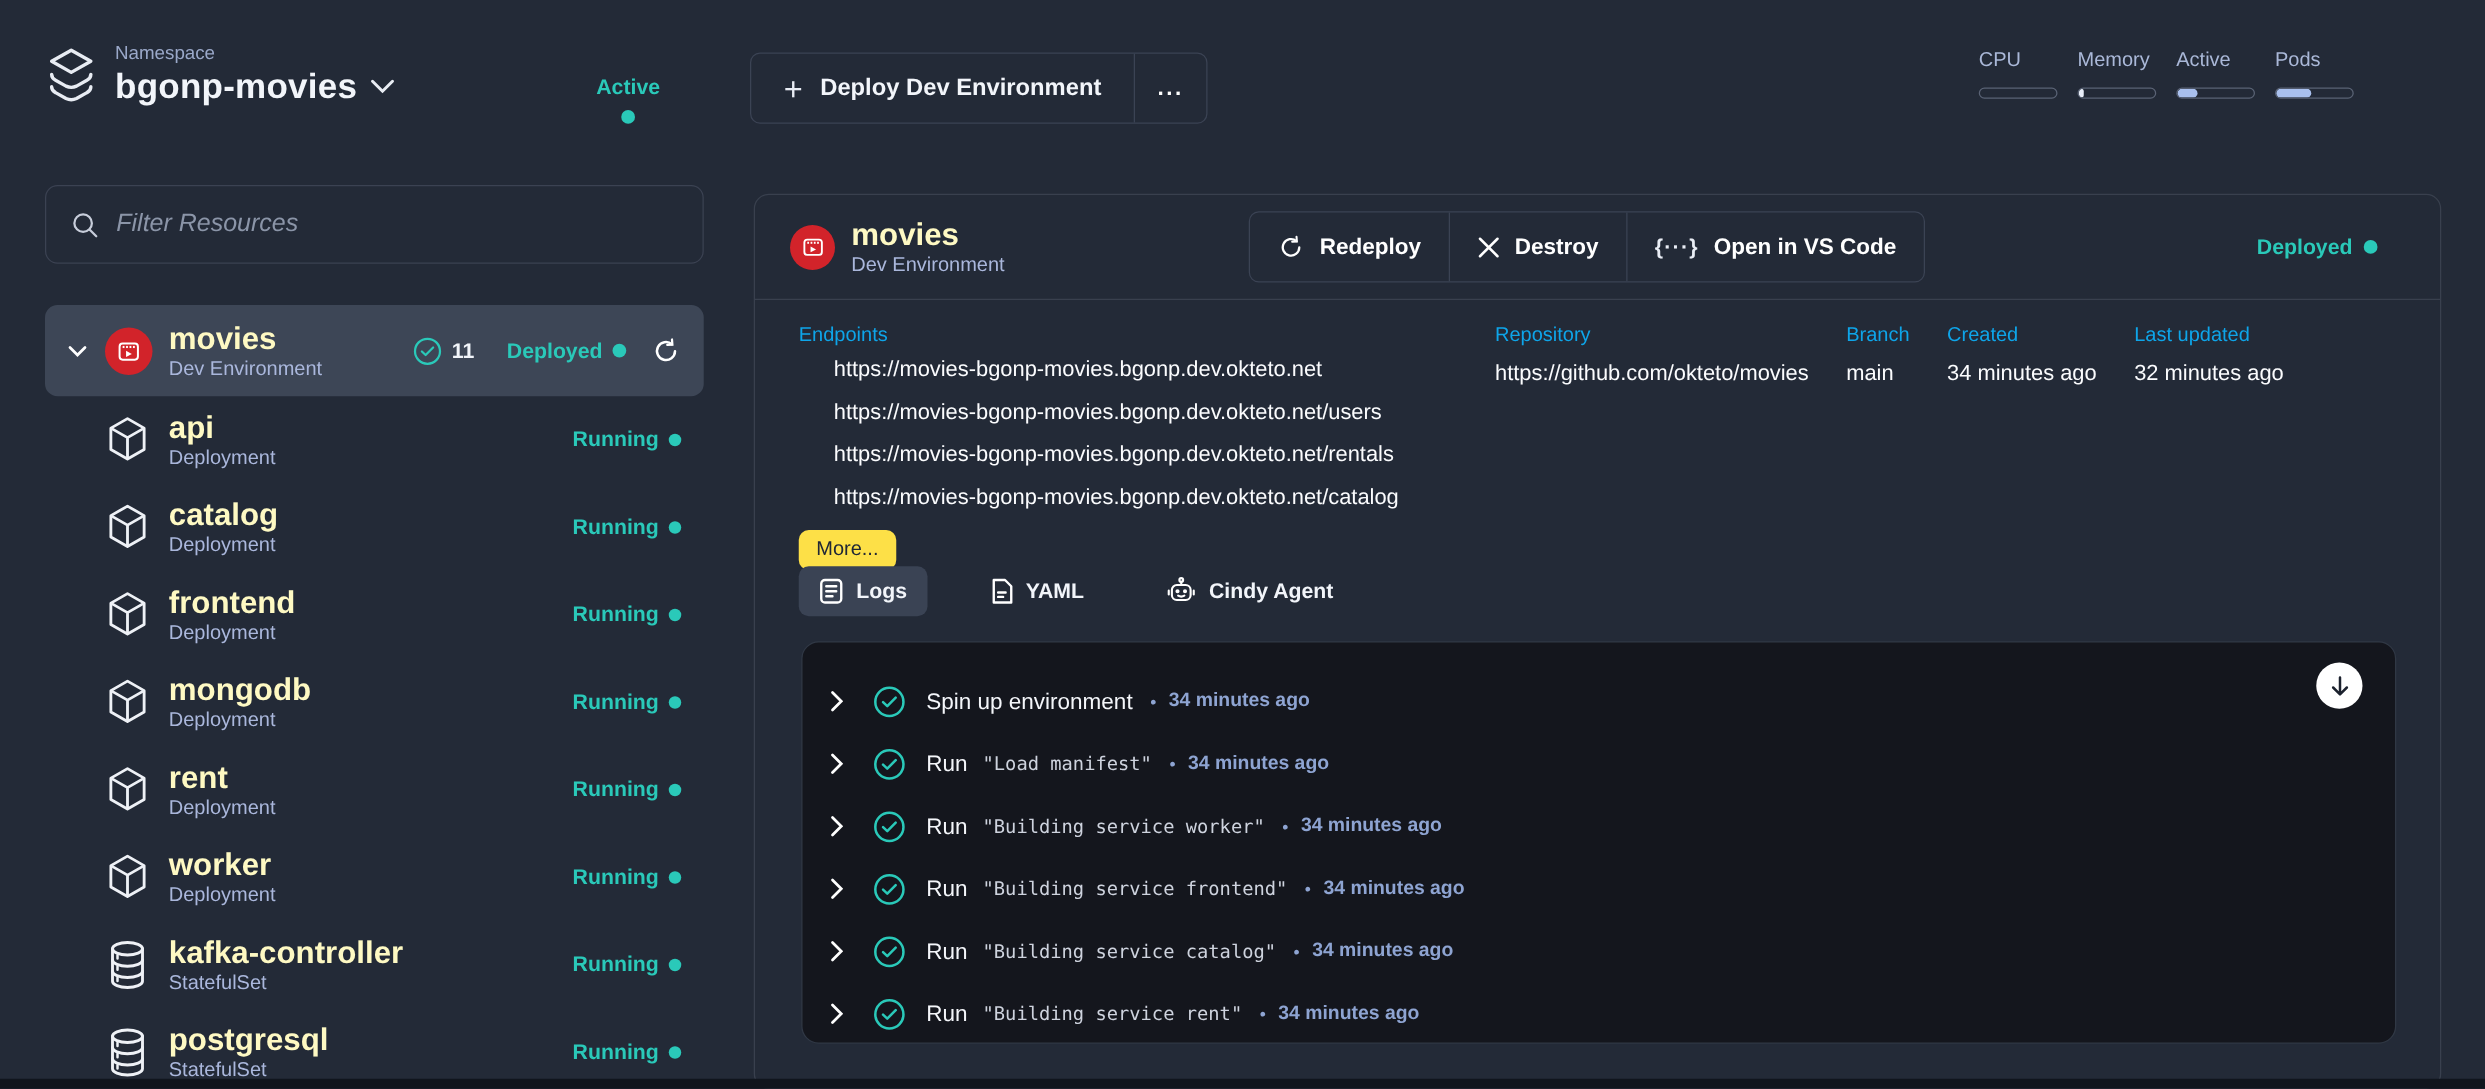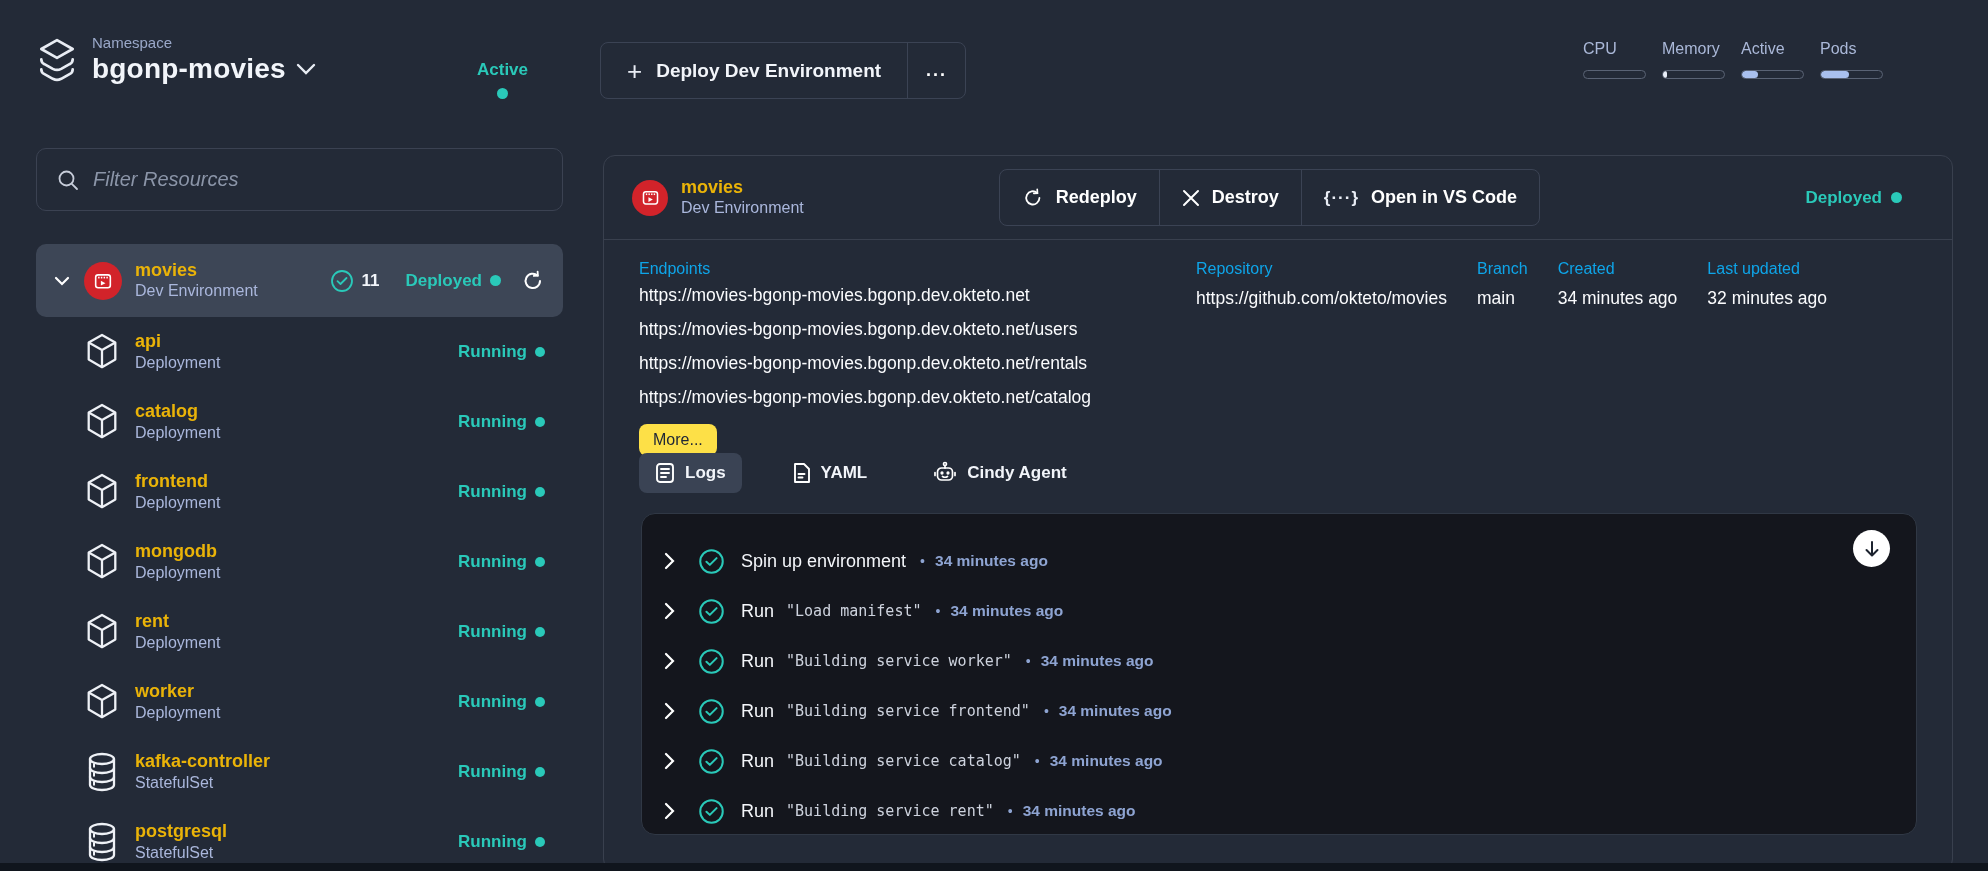--- a/index.html
+++ b/index.html
@@ -41,21 +41,21 @@
   .filter-box input { background:transparent; border:none; outline:none; color:#d7dce8;
     font-style:italic; font-size:20px; width:100%; font-family:"Liberation Sans", sans-serif; }
   .filter-box input::placeholder { color:#8b95a8; }
 
   .env-row { position:absolute; left:36px; top:244px; width:527px; height:73px; background:#3d4656;
     border-radius:10px; display:flex; align-items:center; padding:0 18px; cursor:pointer; }
   .env-row .chev { margin-right:14px; }
   .movie-icon { width:38px; height:38px; border-radius:50%; background:#d2232a; display:flex;
     align-items:center; justify-content:center; flex:none; }
   .env-texts { margin-left:13px; flex:1; min-width:0; }
-  .res-name { font-size:18px; font-weight:bold; color:#eab308; line-height:1.2; }
+  .res-name { font-size:25px; font-weight:bold; color:#fef9c3; line-height:1.2; }
   .res-kind { font-size:16px; color:#aab7dc; line-height:1.25; }
   .env-count { display:flex; align-items:center; gap:7px; margin-right:26px; font-size:17px; font-weight:bold; }
   .env-status { color:#2ac9b9; font-weight:bold; font-size:17px; display:flex; align-items:center; gap:8px; margin-right:20px; }
   .status-run { color:#2ac9b9; font-weight:bold; font-size:17px; display:flex; align-items:center; gap:8px; }
 
   .res-list { position:absolute; left:36px; top:317px; width:527px; }
   .res-row { height:70px; display:flex; align-items:center; padding-left:46px; padding-right:18px; cursor:pointer; }
   .res-row .res-icon { width:40px; flex:none; display:flex; justify-content:center; }
   .res-row .res-texts { margin-left:13px; flex:1; }
 
@@ -70,21 +70,21 @@
   .action-btn { display:flex; align-items:center; gap:12px; padding:0 22px; font-size:18px;
     font-weight:bold; cursor:pointer; border-left:1px solid #3b4354; color:#fff; }
   .action-btn:first-child { border-left:none; }
   .braces-glyph { font-size:17px; font-weight:bold; color:#e9edf5; letter-spacing:1px; }
   .mp-deployed { margin-left:auto; color:#2ac9b9; font-weight:bold; font-size:17px;
     display:flex; align-items:center; gap:9px; padding-right:22px; }
 
   .mp-content { position:relative; height:631px; }
   .section-label { font-size:16px; color:#0ea5e9; }
   .endpoints { position:absolute; left:35px; top:20px; }
-  .endpoint-link { font-size:17.5px; color:#fbfcfe; line-height:34px; cursor:pointer; }
+  .endpoint-link { font-size:17.5px; color:#fbfcfe; line-height:34px; cursor:pointer;margin-left:28px; }
   .more-btn { margin-top:10px; background:#fde047; color:#202736; font-size:16px;
     padding:7px 14px; border:none; border-radius:8px; cursor:pointer; display:inline-block;
     font-family:"Liberation Sans", sans-serif; }
 
   .meta-row { position:absolute; left:592px; top:20px; display:flex; gap:30px; }
   .meta-col .meta-value { margin-top:10px; font-size:17.5px; color:#fbfcfe; white-space:nowrap; }
 
   .tabs { position:absolute; left:35px; top:212px; display:flex; align-items:center; gap:34px; }
   .tab { display:flex; align-items:center; gap:10px; font-size:17px; font-weight:bold;
     cursor:pointer; color:#f2f5fa; padding:9px 16px; border-radius:8px; }

